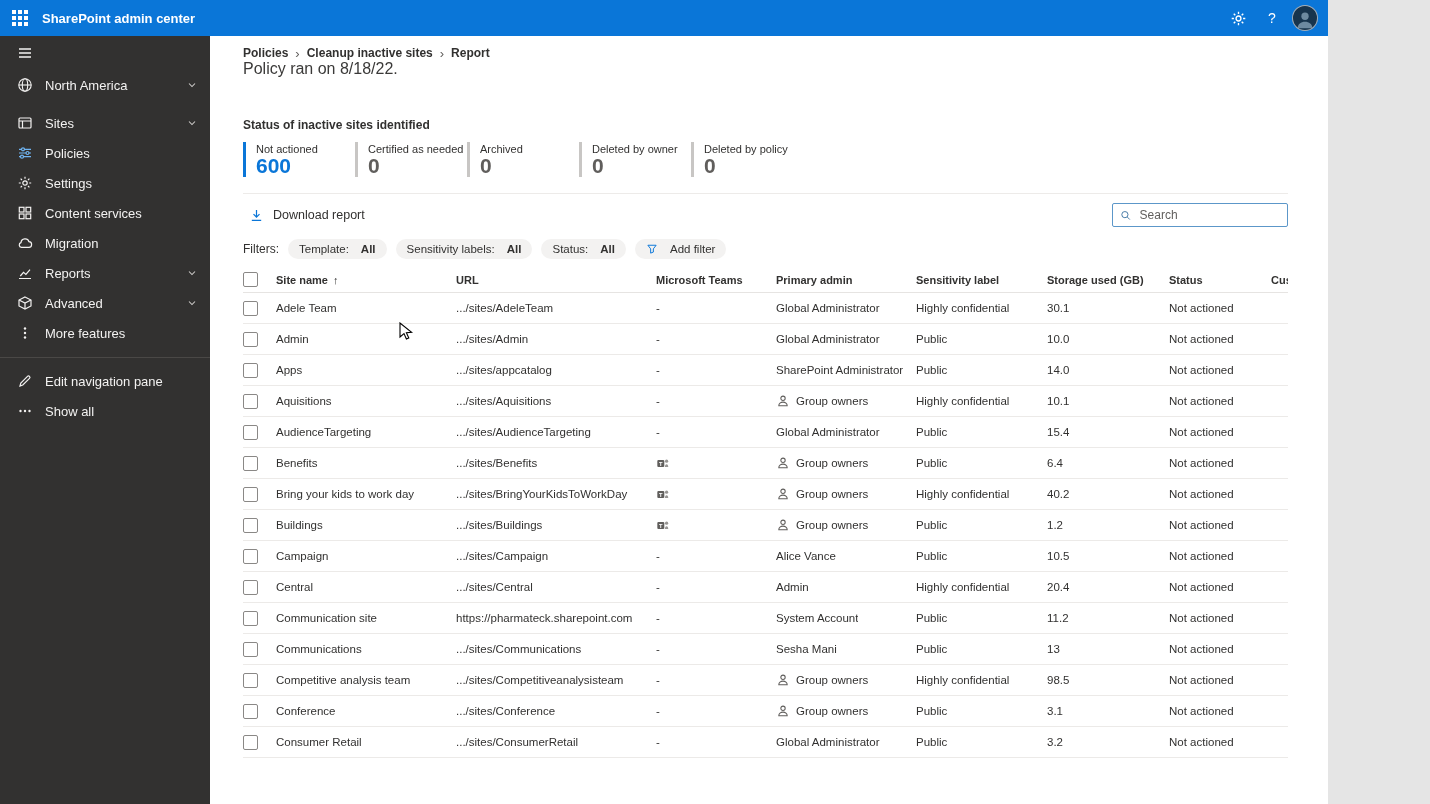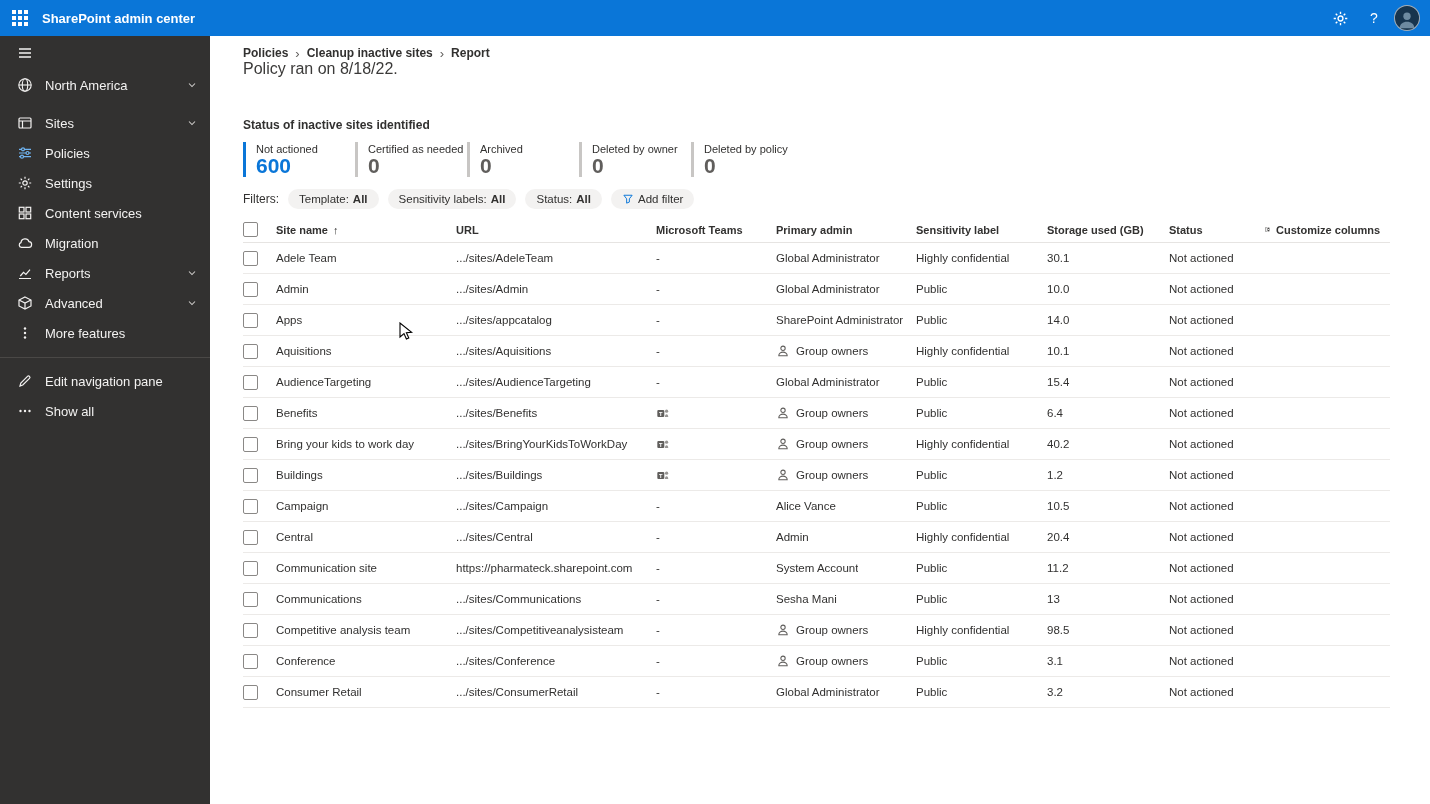--- a/index.html
+++ b/index.html
@@ -1,18 +1,18 @@
 <!DOCTYPE html>
 <html><head>
 <meta charset="utf-8">
 <style>
   *{box-sizing:border-box}
   html,body{margin:0;padding:0}
   body{font-family:"Liberation Sans",sans-serif;color:#323130;background:#e5e5e5}
-  .app{position:relative;width:1430px;height:804px;background:#4c1d95;overflow:hidden}
+  .app{position:relative;width:1328px;height:804px;background:#4c1d95;overflow:hidden}
 
   
   .topbar{position:absolute;top:0;left:0;width:100%;height:36px;background:#0a76d8;display:flex;align-items:center;color:#fff;z-index:5}
   .waffle{width:40px;height:36px;display:flex;align-items:center;justify-content:center;cursor:pointer}
   .waffle-grid{display:grid;grid-template-columns:repeat(3,3.5px);grid-gap:2.5px}
   .waffle-grid i{width:3.5px;height:3.5px;background:#fff}
   .topbar-title{font-size:13px;font-weight:700;margin-left:2px}
   .topbar-right{margin-left:auto;display:flex;align-items:center;gap:6px;padding-right:10px}
   .top-icon{width:28px;height:30px;display:flex;align-items:center;justify-content:center;cursor:pointer;color:#fff}
   .help-glyph{font-size:14px;font-weight:400}
@@ -46,21 +46,21 @@
   .stat.active .stat-value{color:#0a76d8}
 
   .toolbar{display:flex;align-items:center;margin-top:16px;border-top:1px solid #edebe9;padding-top:9px}
   .download{display:flex;align-items:center;gap:9px;font-size:12.5px;color:#323130;cursor:pointer;padding:4px 6px}
   .searchbox{margin-left:auto;width:176px;height:24px;border:1px solid #5c97c9;border-radius:2px;display:flex;align-items:center;padding:0 7px;gap:6px;background:#fff}
   .searchbox input{border:none;outline:none;font-size:12px;width:100%;font-family:"Liberation Sans",sans-serif;color:#323130;background:transparent}
   .searchbox input::placeholder{color:#605e5c}
 
   .filters{display:flex;align-items:center;gap:9px;margin-top:12px;font-size:12px}
   .filters-label{color:#323130;margin-right:0}
-  .pill{background:#f3f2f1;border-radius:12px;padding:4px 11px;font-size:11.5px;display:flex;align-items:center;gap:4px;cursor:pointer;white-space:nowrap}
+  .pill{background:#f3f2f1;border-radius:12px;padding:4px 11px;font-size:11.5px;display:flex;align-items:center;gap:12px;cursor:pointer;white-space:nowrap}
   .pill .pill-value{font-weight:700}
   .pill.add .pill-label{color:#323130}
 
   
   .table{margin-top:8px}
   .thead{display:flex;align-items:center;height:26px;font-size:11px;font-weight:600;color:#323130;border-bottom:1px solid #e6e4e2}
   .trow{display:flex;align-items:center;height:31px;font-size:11.5px;color:#323130;border-bottom:1px solid #f949;border-bottom:1px solid #eceae8;cursor:pointer}
   .cell{padding-right:10px;white-space:nowrap;overflow:hidden;text-overflow:ellipsis;display:flex;align-items:center}
   .c-check{width:33px;flex:none}
   .c-name{width:180px;flex:none}
@@ -295,20 +295,35 @@
       <div class="stat">
         <div class="stat-label">Deleted by owner</div>
         <div class="stat-value">0</div>
       </div>
       <div class="stat">
         <div class="stat-label">Deleted by policy</div>
         <div class="stat-value">0</div>
       </div>
     </div>
 
+    <div class="toolbar">
+      <div class="download">
+        <svg width="15" height="15" viewBox="0 0 16 16" fill="none" stroke="#0a76d8" stroke-width="1.3">
+            <path d="M8 2.2v7.3M4.8 6.6 8 9.8l3.2-3.2M3 13.2h10"></path>
+          </svg>
+        <span>Download report</span>
+      </div>
+      <div class="searchbox">
+        <svg width="13" height="13" viewBox="0 0 16 16" fill="none" stroke="#3e75a3" stroke-width="1.3">
+            <circle cx="6.8" cy="6.8" r="4.3"></circle>
+            <path d="M10.2 10.2 13.6 13.6"></path>
+          </svg>
+        <input type="text" placeholder="Search" style="">
+      </div>
+    </div>
 
     <div class="filters">
       <span class="filters-label">Filters:</span>
       <span class="pill">
         <span class="pill-label">Template:</span>
         <span class="pill-value">All</span>
       </span>
       <span class="pill">
         <span class="pill-label">Sensitivity labels:</span>
         <span class="pill-value">All</span>

